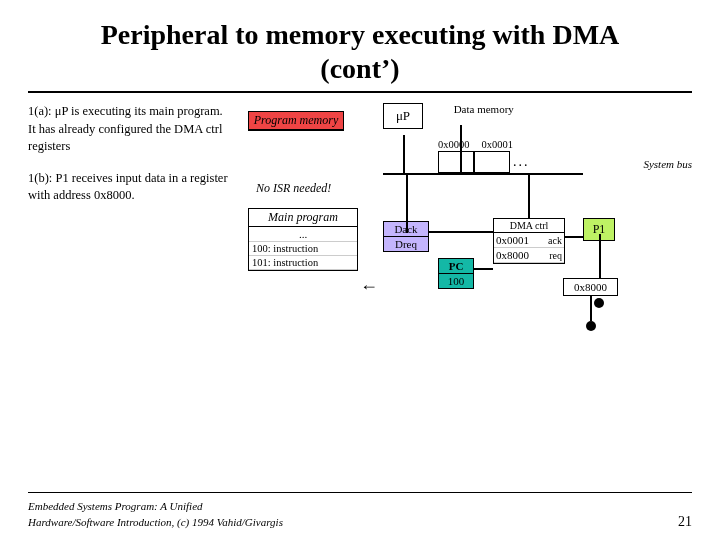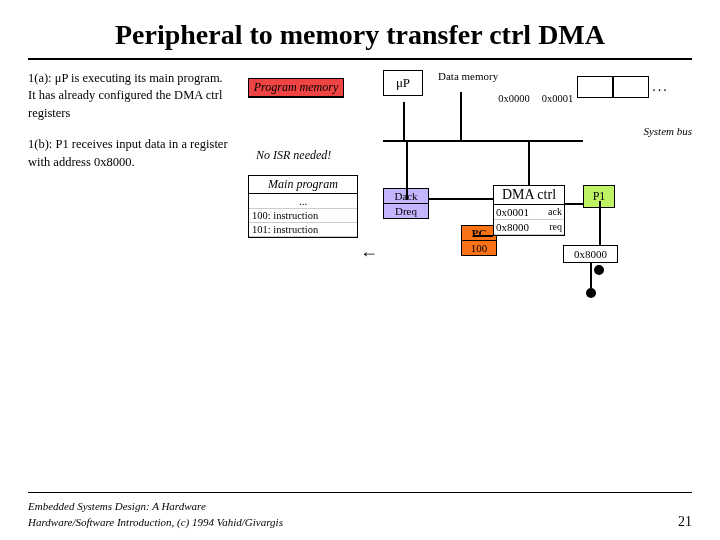--- a/index.html
+++ b/index.html
@@ -93,21 +93,21 @@
       font-size: 13px;
       padding: 4px 2px;
       background: #fff;
     }
 
     .data-mem-section {
       position: absolute;
       left: 200px;
       top: 0px;
       display: flex;
-      flex-direction: row;
+      flex-direction: column;
     }
 
     .data-mem-label {
       font-size: 11px;
       text-align: center;
       margin-bottom: 1px;
     }
 
     .data-mem-addresses {
       display: flex;
@@ -200,22 +200,21 @@
     }
 
     
     .pc-box {
       position: absolute;
       left: 200px;
       top: 155px;
       width: 36px;
       border: 1.5px solid #000;
       text-align: center;
-      background: #f97316;
-      margin-left: 23px;
+      background: #14b8a6;
     }
 
     .pc-label {
       font-size: 11px;
       font-weight: bold;
       border-bottom: 1px solid #000;
       padding: 1px;
     }
 
     .pc-value {
@@ -228,21 +227,21 @@
       position: absolute;
       left: 255px;
       top: 115px;
       width: 72px;
       border: 1.5px solid #000;
       background: #fff;
     }
 
     .dma-ctrl-header {
       text-align: center;
-      font-size: 14px;
+      font-size: 10px;
       border-bottom: 1.5px solid #000;
       padding: 1px;
     }
 
     .dma-ctrl-row {
       display: flex;
       align-items: center;
       border-bottom: 1px solid #ccc;
       padding: 1px 2px;
       font-size: 11px;
@@ -322,21 +321,22 @@
 
     .footer-page {
       font-size: 14px;
     }
   </style>
 </head>
 <body>
 
 <div class="page">
   <div class="title">
-    <span>Peripheral to memory transfer ctrl DMA</span><br>
+    <span>Peripheral to memory executing with DMA</span><br>
+    <span>(contʼ)</span>
   </div>
   <div class="title-underline"></div>
 
   <div class="content-area">
 
     <div class="left-panel">
       <p>1(a): μP is executing its main program. It has already configured the DMA ctrl registers</p>
       <p>1(b): P1 receives input data in a register with address 0x8000.</p>
     </div>
 
@@ -424,18 +424,18 @@
 
       <div class="hline" style="left:236px; top:165px; width:19px;"></div>
 
       <div class="vline" style="left:168px; top:70px; height:60px;"></div>
 
     </div>
   </div>
 
   <div class="footer">
     <div class="footer-text">
-      <div>Embedded Systems Design: A Hardware</div>
+      <div>Embedded Systems Program: A Unified</div>
       <div>Hardware/Software Introduction, (c) 1994 Vahid/Givargis</div>
     </div>
     <div class="footer-page">21</div>
   </div>
 </div>
 
 </body></html>

